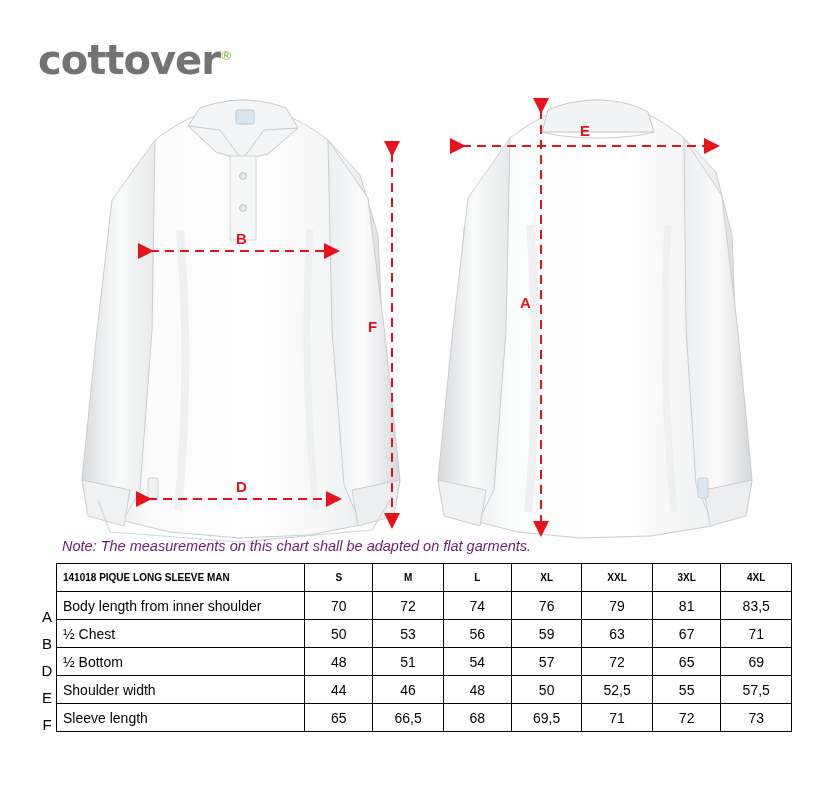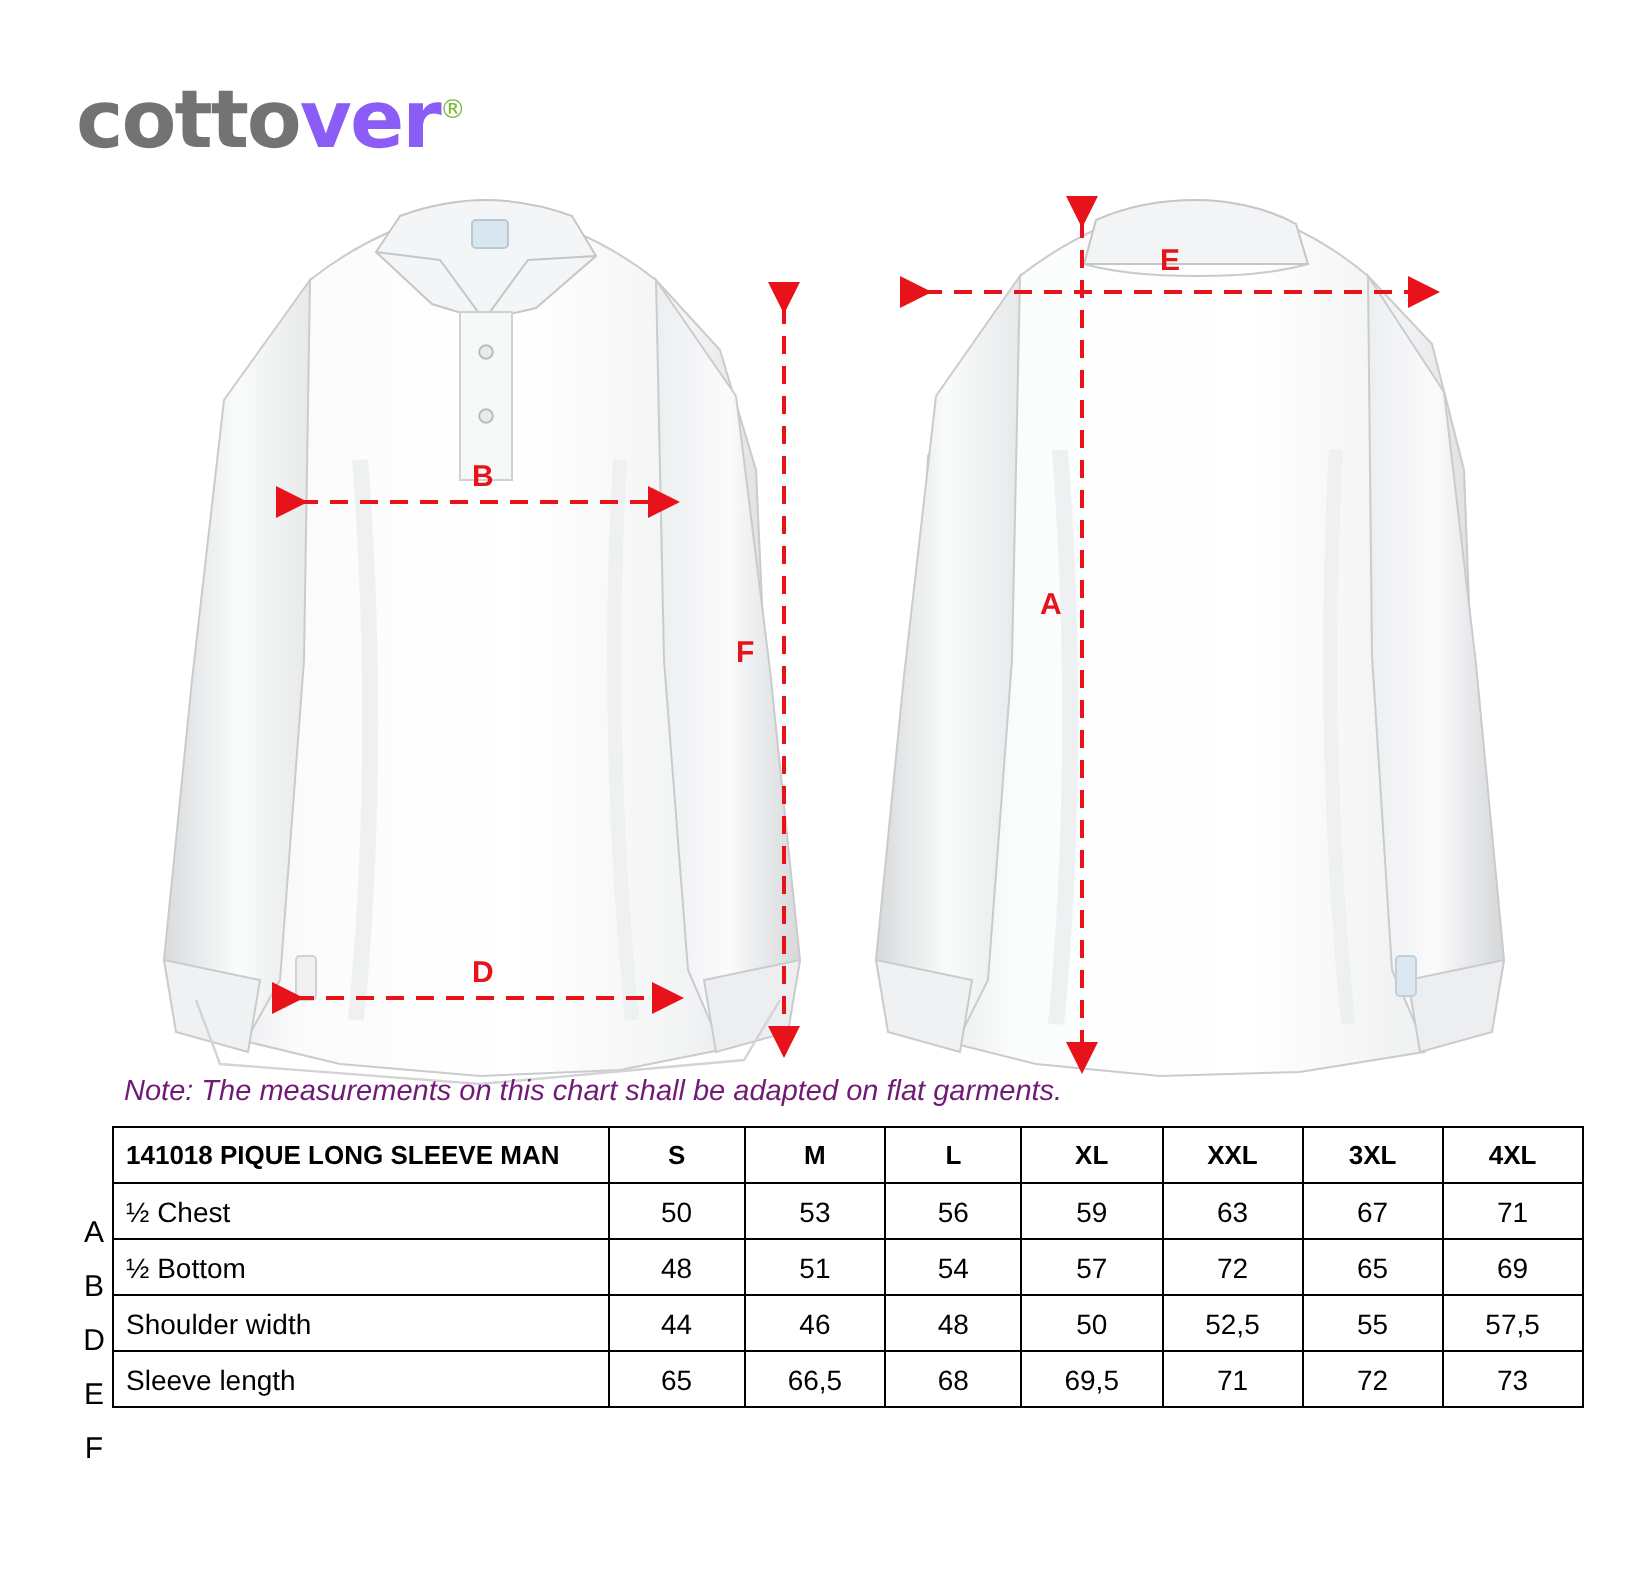--- a/index.html
+++ b/index.html
@@ -32,21 +32,21 @@
   }
   .logo-word {
     font-family: "DejaVu Sans", sans-serif;
     font-size: 40px;
     font-weight: bold;
     letter-spacing: -1px;
     line-height: 40px;
     white-space: nowrap;
   }
   .logo-cotto { color: #737373; }
-  .logo-ver { color: #8b5cf6; }
+  .logo-ver { color: #737373; }
   .logo-reg {
     font-size: 13px;
     vertical-align: super;
     color: #79b93c;
     font-weight: normal;
   }
   .logo-tag {
     margin-top: 6px;
     margin-left: 42px;
     font-size: 14.5px;
@@ -110,21 +110,21 @@
   }
   table.size-chart th,
   table.size-chart td {
     border: 1px solid #000;
     height: 27px;
     padding: 0 6px;
     font-weight: normal;
   }
   table.size-chart thead th {
     font-weight: bold;
-    font-size: 13px;
+    font-size: 10px;
   }
   .col-desc { width: 280px; text-align: left; }
   .col-size { width: 65px; text-align: center; }
   td.val { text-align: center; }
   td.desc { text-align: left; }
   .rowkey {
     position: absolute;
     left: 40px;
     font-size: 15px;
     color: #000;
@@ -274,20 +274,30 @@
           <th class="col-size">M</th>
           <th class="col-size">L</th>
           <th class="col-size">XL</th>
           <th class="col-size">XXL</th>
           <th class="col-size">3XL</th>
           <th class="col-size">4XL</th>
         </tr>
       </thead>
       <tbody>
         <tr>
+          <td class="desc">Body length from inner shoulder</td>
+          <td class="val">70</td>
+          <td class="val">72</td>
+          <td class="val">74</td>
+          <td class="val">76</td>
+          <td class="val">79</td>
+          <td class="val">81</td>
+          <td class="val">83,5</td>
+        </tr>
+        <tr>
           <td class="desc">½ Chest</td>
           <td class="val">50</td>
           <td class="val">53</td>
           <td class="val">56</td>
           <td class="val">59</td>
           <td class="val">63</td>
           <td class="val">67</td>
           <td class="val">71</td>
         </tr>
         <tr>

